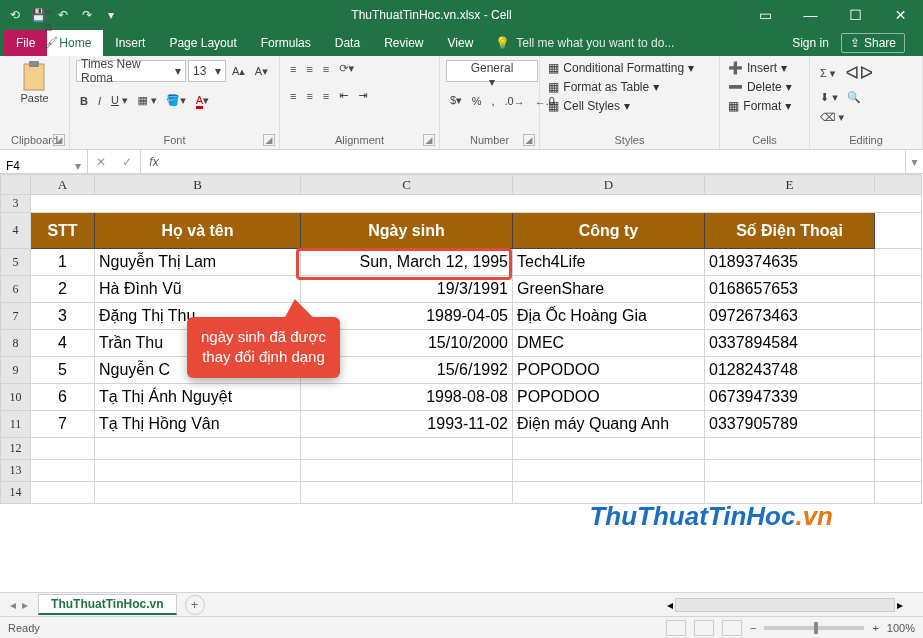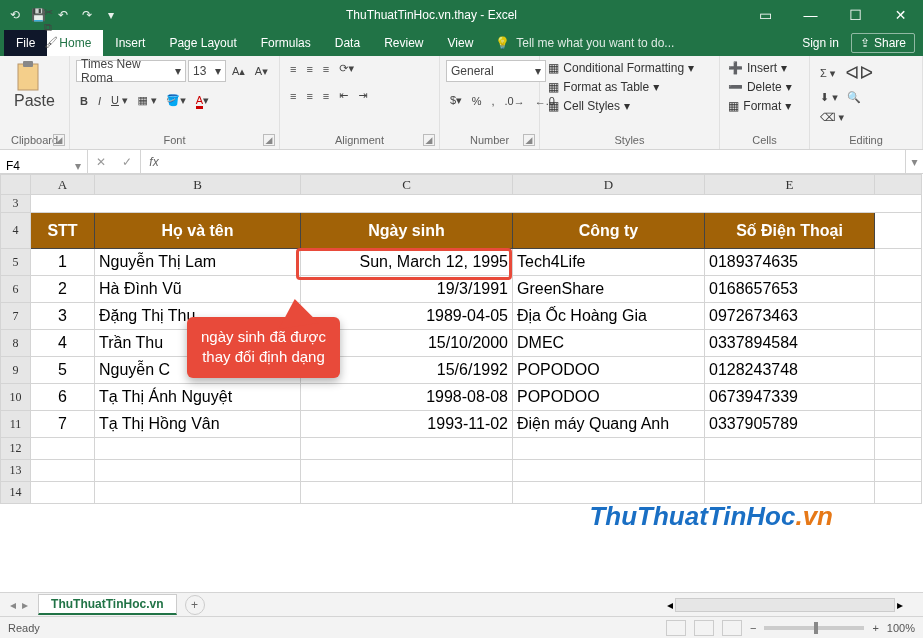--- a/index.html
+++ b/index.html
@@ -9,40 +9,40 @@
 .titlebar { height: 30px; background: #217346; color: #fff; display: flex; align-items: center; font-size: 12px; }
 .titlebar .left { width: 120px; display: flex; gap: 6px; padding-left: 6px; }
 .titlebar .left span { width: 18px; height: 18px; display: inline-flex; align-items: center; justify-content: center; opacity: .9; }
 .titlebar .center { flex: 1; text-align: center; }
 .titlebar .right { display: flex; }
 .titlebar .right span { width: 45px; height: 30px; display: inline-flex; align-items: center; justify-content: center; font-size: 14px; }
 
 
 .menubar { height: 26px; background: #217346; color: #fff; display: flex; align-items: stretch; font-size: 12px; padding-left: 4px; }
 .menubar .tab { padding: 0 12px; display: flex; align-items: center; cursor: pointer; }
-.menubar .tab.file { background: #0f172a; }
+.menubar .tab.file { background: #be185d; }
 .menubar .tab.active { background: #fff; color: #217346; }
 .menubar .tell { flex: 1; display: flex; align-items: center; gap: 6px; padding-left: 10px; opacity: .85; }
-.menubar .right { display: flex; align-items: center; gap: 2px; padding-right: 8px; }
+.menubar .right { display: flex; align-items: center; gap: 2px; padding-right: 18px; }
 .menubar .right .share { display: flex; align-items: center; gap: 4px; padding: 2px 8px; border: 1px solid rgba(255,255,255,.5); border-radius: 2px; }
 
 
 .ribbon { height: 94px; background: #f3f3f3; border-bottom: 1px solid #d4d4d4; display: flex; font-size: 11px; color: #444; }
 .ribbon .group { border-right: 1px solid #e0e0e0; display: flex; flex-direction: column; }
 .ribbon .group .body { flex: 1; padding: 4px 6px; display: flex; align-items: center; gap: 4px; }
 .ribbon .group .label { text-align: center; font-size: 11px; color: #666; padding: 2px 0 3px; position: relative; }
 .ribbon .group .label .dlg { position: absolute; right: 4px; bottom: 3px; font-size: 9px; color: #888; border: 1px solid #bbb; width: 12px; height: 12px; line-height: 10px; }
 .ribbon .mini { padding: 1px 3px; border: 1px solid transparent; border-radius: 2px; }
 .ribbon .font-name { width: 110px; height: 22px; border: 1px solid #c5c5c5; background: #fff; padding: 0 4px; display: flex; align-items: center; justify-content: space-between; font-size: 12px; }
 .ribbon .font-size { width: 38px; height: 22px; border: 1px solid #c5c5c5; background: #fff; padding: 0 4px; display: flex; align-items: center; justify-content: space-between; font-size: 12px; }
 .ribbon .brow { display: flex; gap: 2px; align-items: center; }
 .ribbon .bcol { display: flex; flex-direction: column; gap: 2px; }
 .ribbon svg { display: block; }
 .ribbon .txtbtn { display: flex; align-items: center; gap: 4px; font-size: 12px; color: #333; padding: 1px 2px; }
-.ribbon .numfmt { width: 100px; height: 22px; border: 1px solid #c5c5c5; background: #fff; padding: 0 4px; display: flex; align-items: center; justify-content: space-between; font-size: 12px; }
+.ribbon .numfmt { width: 92px; height: 22px; border: 1px solid #c5c5c5; background: #fff; padding: 0 4px; display: flex; align-items: center; justify-content: space-between; font-size: 12px; flex-direction: column; }
 
 
 .fbar { height: 24px; border-bottom: 1px solid #d4d4d4; display: flex; align-items: stretch; font-size: 12px; }
 .fbar .namebox { width: 88px; border-right: 1px solid #d4d4d4; padding: 0 6px; display: flex; align-items: flex-end; justify-content: space-between; }
 .fbar .btns { display: flex; align-items: center; border-right: 1px solid #d4d4d4; }
 .fbar .btns span { width: 26px; text-align: center; color: #999; }
 .fbar .fx { width: 26px; text-align: center; font-style: italic; color: #666; display: flex; align-items: center; justify-content: center; }
 .fbar .input { flex: 1; padding: 0 6px; display: flex; align-items: center; }
 
 
@@ -92,21 +92,21 @@
 <body>
 
 <div class="titlebar">
   <div class="left">
     <span>⟲</span>
     <span>💾</span>
     <span>↶</span>
     <span>↷</span>
     <span>▾</span>
   </div>
-  <div class="center">ThuThuatTinHoc.vn.thay - Excel</div>
+  <div class="center">ThuThuatTinHoc.vn.xlsx - Cell</div>
   <div class="right">
     <span>▭</span>
     <span>—</span>
     <span>☐</span>
     <span class="close">✕</span>
   </div>
 </div>
 
 <div class="menubar">
   <div class="tab file">File</div>
@@ -132,21 +132,21 @@
 
 <div class="ribbon">
 
   <div class="group" style="width:70px;">
     <div class="body" style="flex-direction:column;gap:0;">
       <div style="text-align:center;">
         <svg width="28" height="32">
             <rect x="4" y="4" width="20" height="26" fill="#f4cf8b" stroke="#b8956b"></rect>
             <rect x="9" y="1" width="10" height="6" rx="1" fill="#888"></rect>
           </svg>
-        <div style="font-size:16px;">Paste</div>
+        <div style="font-size:11px;">Paste</div>
       </div>
       <div style="position:absolute;top:6px;left:44px;" class="bcol">
         <span>✂</span>
         <span>⧉</span>
         <span>🖌</span>
       </div>
     </div>
     <div class="label"><span>Clipboard</span><span class="dlg">◢</span></div>
   </div>
 

